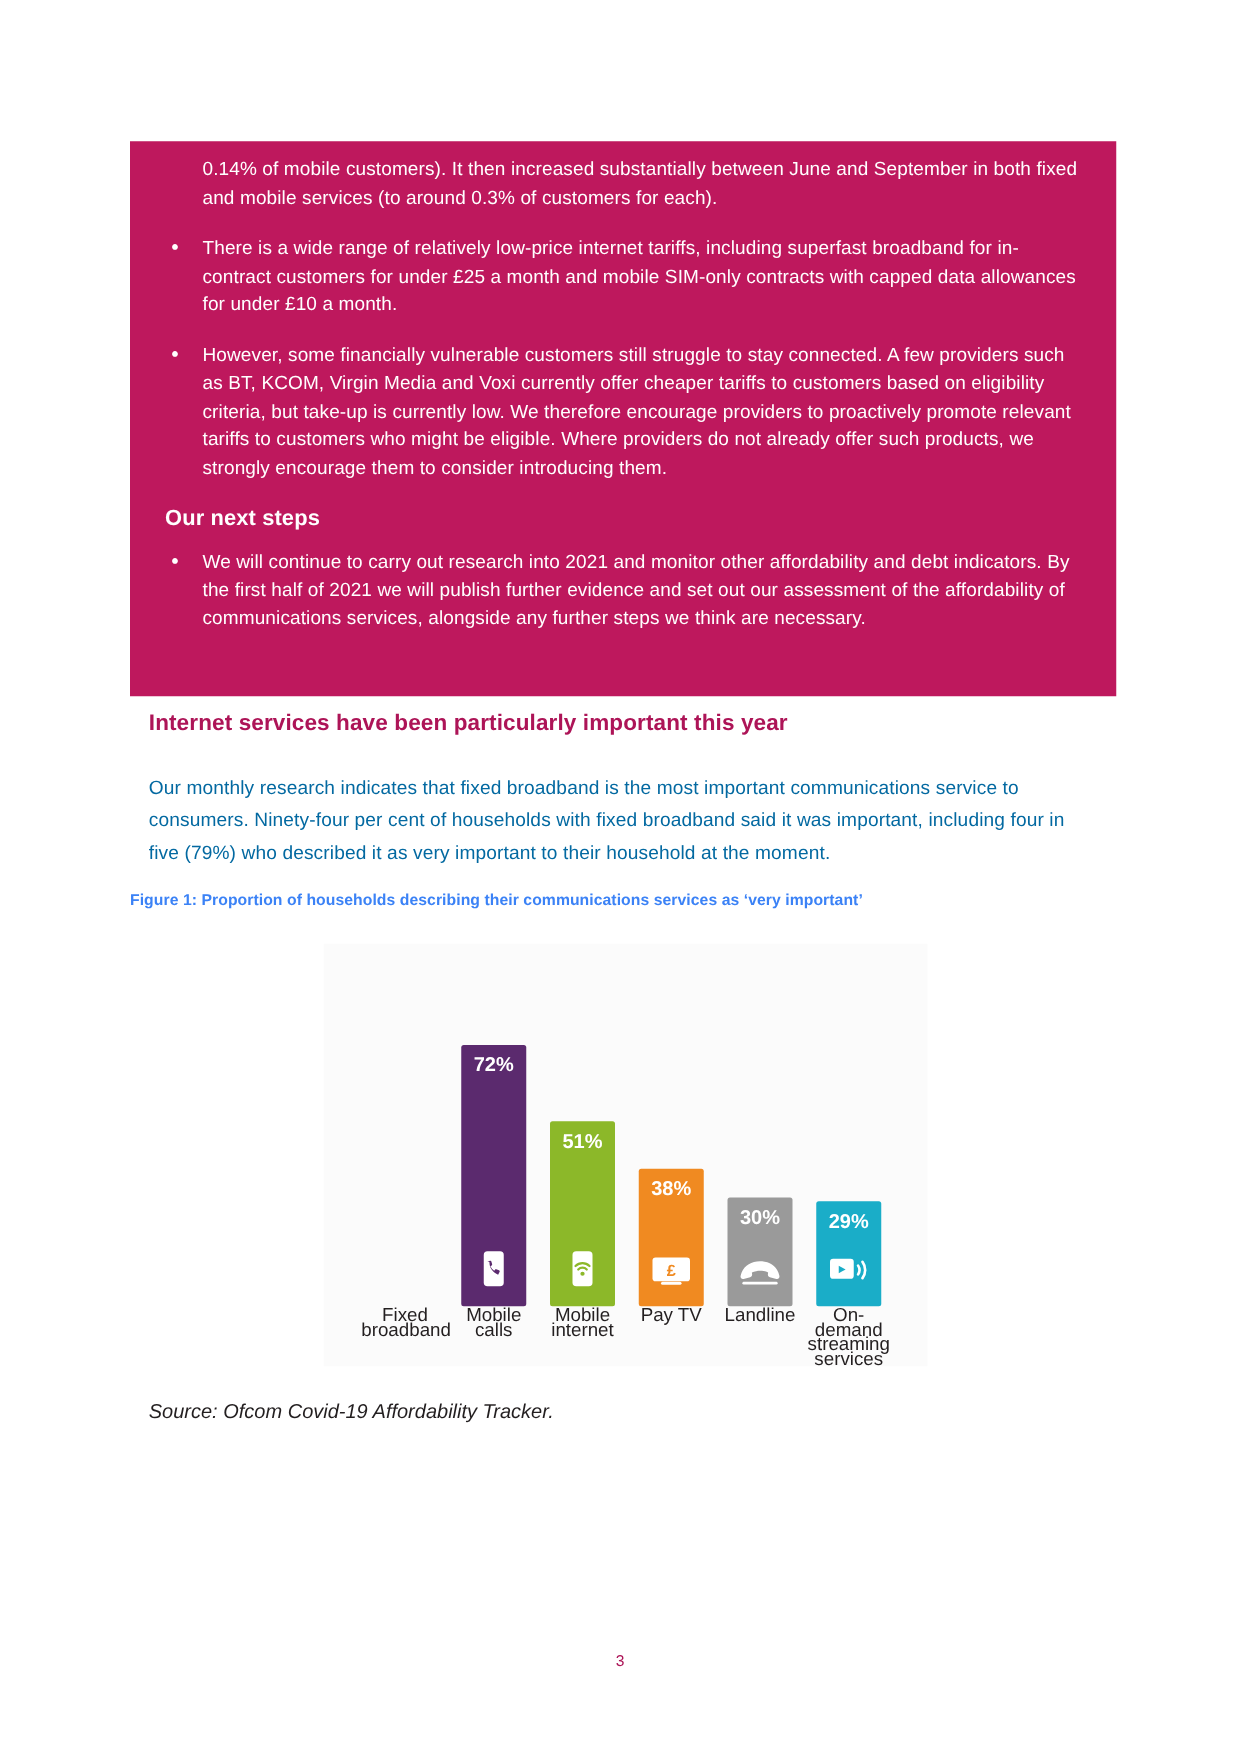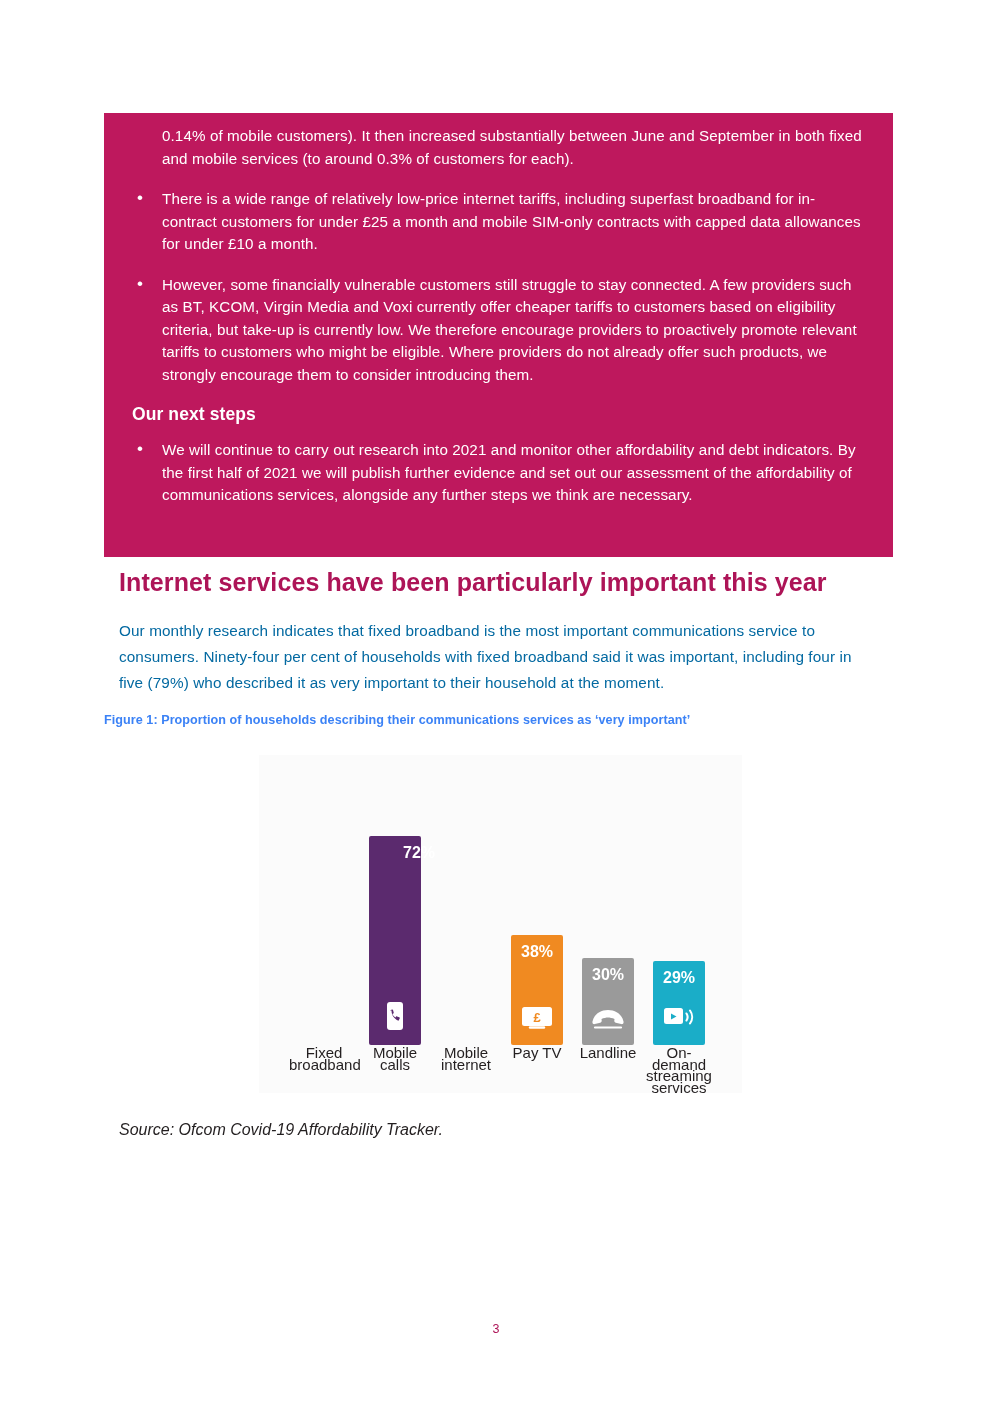--- a/index.html
+++ b/index.html
@@ -70,21 +70,21 @@
   .callout .last-li {
     margin-bottom: 0;
   }
 
   
   .section-heading {
     position: absolute;
     left: 119px;
     top: 568px;
     width: 780px;
-    font-size: 25px;
+    font-size: 18px;
     font-weight: bold;
     color: #ad1457;
     letter-spacing: 0.1px;
   }
 
   .body-para {
     position: absolute;
     left: 119px;
     top: 618px;
     width: 760px;
@@ -221,21 +221,32 @@
   <div class="figure-title">Figure 1: Proportion of households describing their communications services as ‘very important’</div>
 
   <div class="chart-wrap">
     <div class="chart-plot" id="chart-plot">
         <div class="bar-col" style="left: 110px; height: 290px;">
           <div class="bar" style="height: 209px; background: rgb(91, 42, 110);">
             <div class="bar-icon"><svg width="22" height="30" viewBox="0 0 22 30">
                 <rect x="3" y="1" width="16" height="28" rx="3" fill="#fff"></rect>
                 <path d="M7.5 9.5c0 5 3 8.6 7 10.3l1.2-2.4c.2-.5 0-1-.5-1.2l-2.2-.8c-.4-.1-.8 0-1 .3l-.6.8c-1.4-.9-2.4-2.1-3-3.6l.9-.5c.4-.2.5-.6.4-1l-.6-2.2c-.1-.5-.6-.8-1.1-.6l-2.1.9z" fill="#5b2a6e"></path>
               </svg></div>
-            <div class="bar-label" style="bottom: 183px; padding-left: 24px;">72%</div>
+            <div class="bar-label" style="bottom: 183px;">72%</div>
+          </div>
+        </div>
+        <div class="bar-col" style="left: 181px; height: 290px;">
+          <div class="bar" style="height: 148px; background: rgb(140, 184, 41);">
+            <div class="bar-icon"><svg width="22" height="30" viewBox="0 0 22 30">
+                <rect x="3" y="1" width="16" height="28" rx="3" fill="#fff"></rect>
+                <circle cx="11" cy="19" r="1.7" fill="#8cb829"></circle>
+                <path d="M7.6 15.6a4.8 4.8 0 0 1 6.8 0" stroke="#8cb829" stroke-width="1.8" fill="none" stroke-linecap="round"></path>
+                <path d="M5.4 12.8a8 8 0 0 1 11.2 0" stroke="#8cb829" stroke-width="1.8" fill="none" stroke-linecap="round"></path>
+              </svg></div>
+            <div class="bar-label" style="bottom: 122px;">51%</div>
           </div>
         </div>
         <div class="bar-col" style="left: 252px; height: 290px;">
           <div class="bar" style="height: 110px; background: rgb(240, 138, 33);">
             <div class="bar-icon"><svg width="32" height="26" viewBox="0 0 32 26">
                 <rect x="1" y="2" width="30" height="19" rx="2.5" fill="#fff"></rect>
                 <path d="M9 22.5h14" stroke="#fff" stroke-width="2.4" stroke-linecap="round"></path>
                 <text x="16" y="16.5" font-family="Liberation Sans, sans-serif" font-size="13" font-weight="bold" fill="#f08a21" text-anchor="middle">£</text>
               </svg></div>
             <div class="bar-label" style="bottom: 84px;">38%</div>

